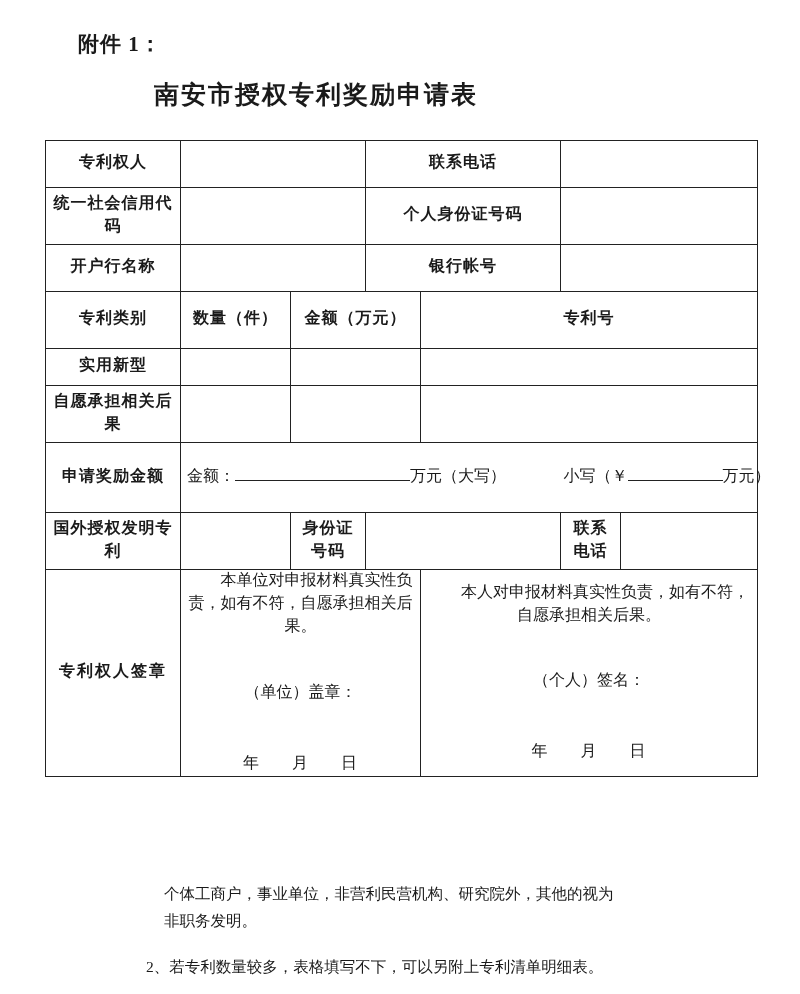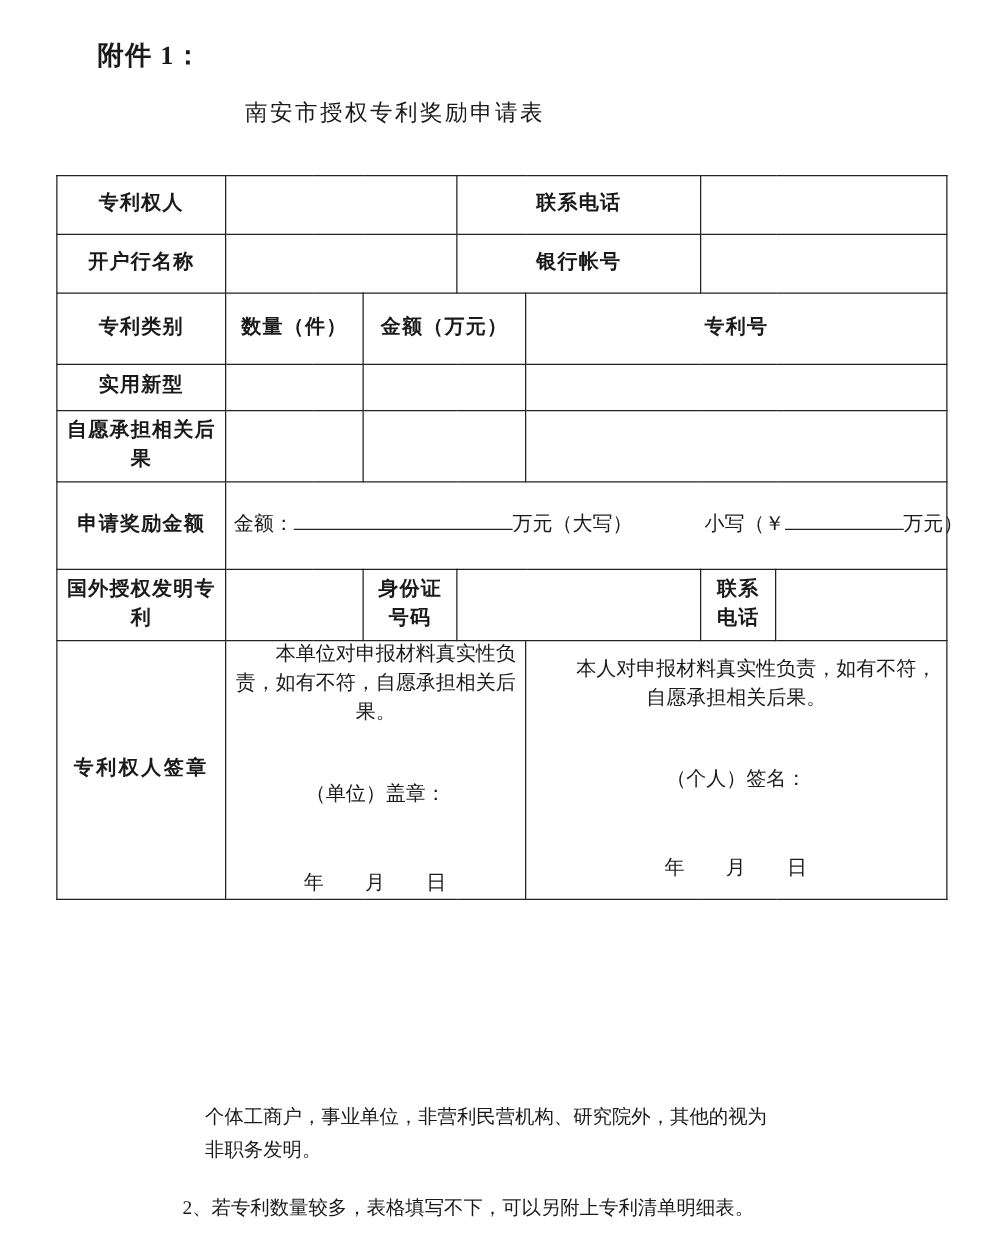--- a/index.html
+++ b/index.html
@@ -29,22 +29,22 @@
     font-size: 21px;
     font-weight: 600;
     letter-spacing: 1px;
   }
   .doc-title {
     position: absolute;
     left: 0;
     right: 0;
     top: 78px;
     text-align: center;
-    font-size: 18px;
-    font-weight: 400;
+    font-size: 25px;
+    font-weight: 700;
     letter-spacing: 2px;
   }
   table.form {
     position: absolute;
     left: 45px;
     top: 140px;
     width: 712px;
     border-collapse: collapse;
     table-layout: fixed;
   }
@@ -139,20 +139,26 @@
     </colgroup>
 
     <tbody>
         <tr class="h-row">
       <td class="lbl">专利权人</td>
       <td colspan="3"></td>
       <td colspan="2" class="lbl">联系电话</td>
       <td colspan="2"></td>
     </tr>
 
+    <tr class="h-row2">
+      <td class="lbl">统一社会信用代码</td>
+      <td colspan="3"></td>
+      <td colspan="2" class="lbl">个人身份证号码</td>
+      <td colspan="2"></td>
+    </tr>
 
     <tr class="h-row">
       <td class="lbl">开户行名称</td>
       <td colspan="3"></td>
       <td colspan="2" class="lbl">银行帐号</td>
       <td colspan="2"></td>
     </tr>
 
     <tr class="h-row2">
       <td class="lbl">专利类别</td>

